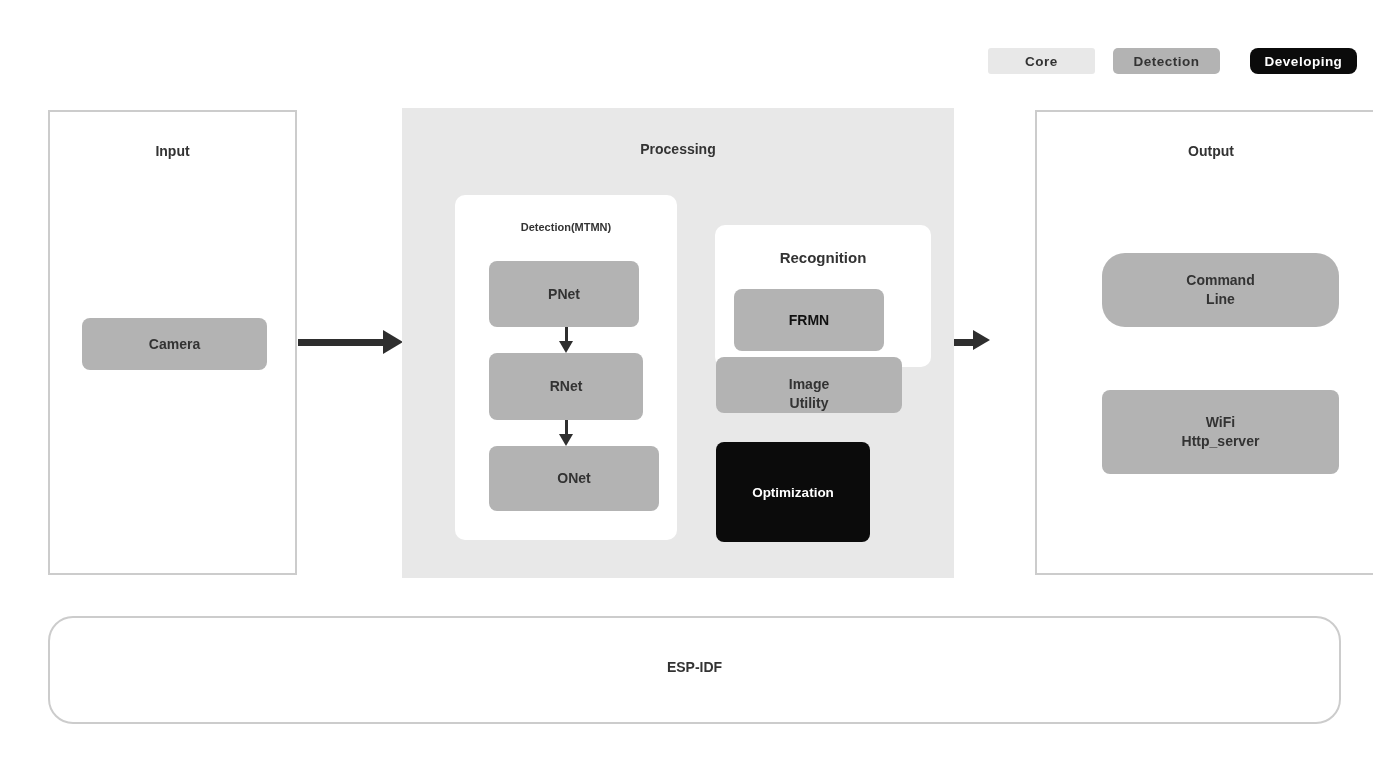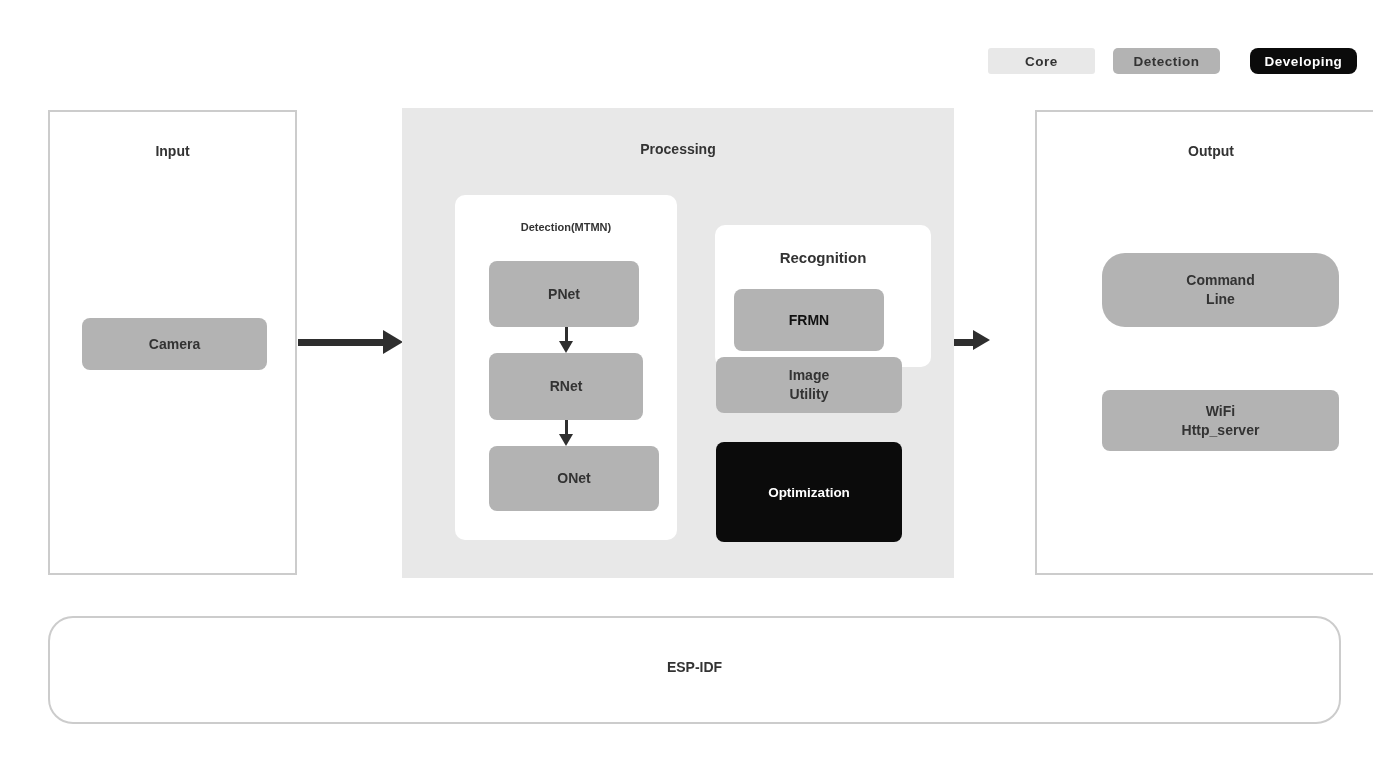--- a/index.html
+++ b/index.html
@@ -88,28 +88,28 @@
     font-size: 14px; font-weight: bold;
     color: var(--text-dark, #333);
     line-height: 19px;
     text-align: center;
   }
   .node-camera { left: 32px;  top: 206px; width: 185px; height: 52px; }   
   .node-pnet   { left: 34px;  top: 66px;  width: 150px; height: 66px; }   
   .node-rnet   { left: 34px;  top: 158px; width: 154px; height: 67px; }
   .node-onet   { left: 34px;  top: 251px; width: 170px; height: 65px; }
   .node-frmn   { left: 19px;  top: 64px;  width: 150px; height: 62px; color: #111111; text-align: right; }
-  .node-image-utility { left: 314px; top: 249px; width: 186px; height: 56px; }  
+  .node-image-utility { left: 314px; top: 249px; width: 186px; height: 56px; justify-content: flex-end; }  
   .node-optimization  {
-    left: 314px; top: 334px; width: 186px; height: 100px;
+    left: 314px; top: 334px; width: 154px; height: 100px;
     background: var(--black, #0b0b0b);
     color: #ffffff; font-size: 13.5px;
   }
   .node-command-line { left: 65px; top: 141px; width: 237px; height: 74px; border-radius: 23px; }   
-  .node-wifi         { left: 65px; top: 278px; width: 237px; height: 61px; }
+  .node-wifi         { left: 65px; top: 278px; width: 237px; height: 84px; }
 
   
   .arrow-right { position: absolute; height: 0; }
   .arrow-right .shaft {
     position: absolute; top: -3.5px; left: 0; height: 7px;
     background: var(--arrow, #2e2e2e);
   }
   .arrow-right .head {
     position: absolute; top: -12px; width: 0; height: 0;
     border-top: 12px solid transparent;

